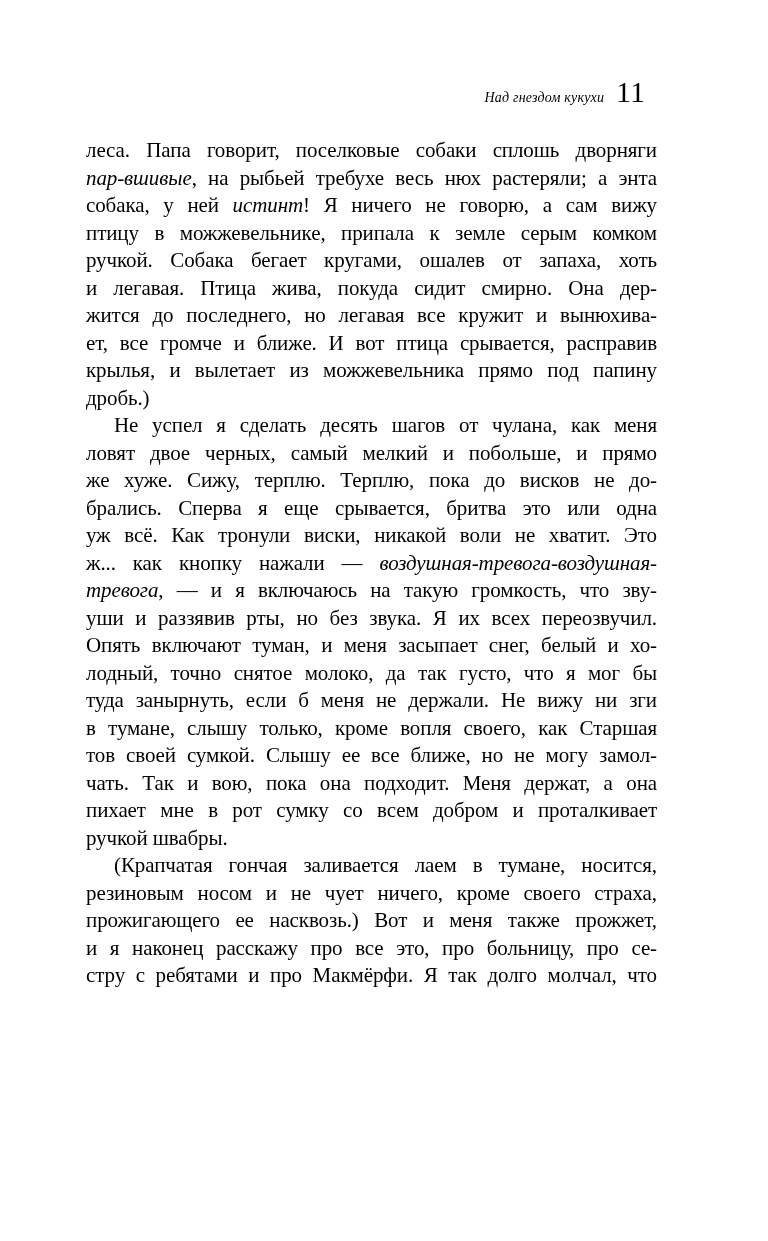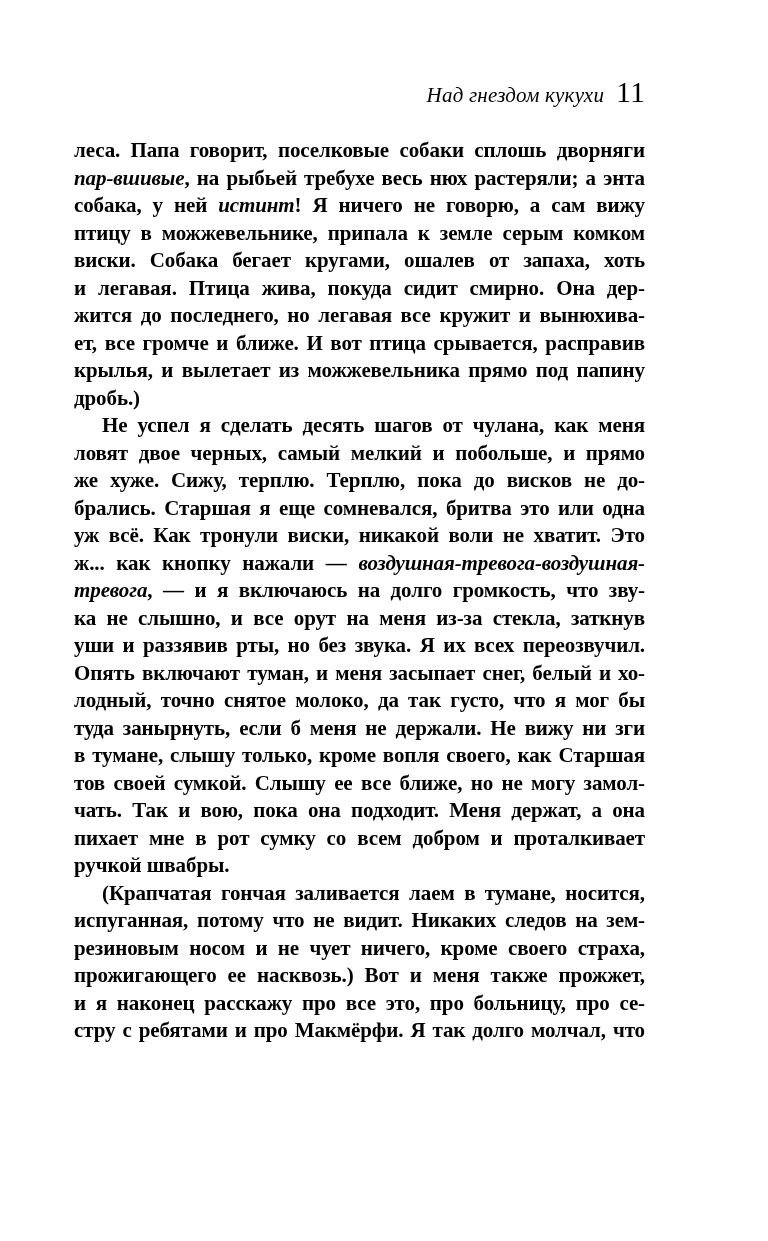--- a/index.html
+++ b/index.html
@@ -15,37 +15,36 @@
   .running-head {
     position: absolute;
     left: 74px;
     top: 75px;
     width: 571px;
     text-align: right;
     white-space: nowrap;
   }
   .running-title {
     font-style: italic;
-    font-size: 21px;
+    font-size: 14px;
     letter-spacing: 0.2px;
   }
   .page-number {
     font-style: normal;
     font-size: 30px;
     margin-left: 12px;
   }
   .body-text {
     position: absolute;
-    left: 74px;
+    left: 86px;
     top: 137px;
     width: 571px;
     font-size: 21px;
     line-height: 27.5px;
     letter-spacing: -0.1px;
-    font-weight: bold;
   }
   .paragraph { margin: 0; }
   .line {
     text-align: justify;
     text-align-last: justify;
     height: 27.5px;
     overflow: hidden;
   }
   .line.last {
     text-align-last: left;
@@ -61,48 +60,46 @@
 <div class="page">
   <div class="running-head">
     <span class="running-title">Над гнездом кукухи</span><span class="page-number">11</span>
   </div>
   <div class="body-text">
       <div class="paragraph">
         <div class="line"><span>леса. Папа говорит, поселковые собаки сплошь дворняги</span></div>
         <div class="line"><span class="em">пар-вшивые</span><span>, на рыбьей требухе весь нюх растеряли; а энта</span></div>
         <div class="line"><span>собака, у ней </span><span class="em">истинт</span><span>! Я ничего не говорю, а сам вижу</span></div>
         <div class="line"><span>птицу в можжевельнике, припала к земле серым комком</span></div>
-        <div class="line"><span>виски. Собака бегает кругами, ошалев от запаха, хоть</span></div>
+        <div class="line"><span>ручкой. Собака бегает кругами, ошалев от запаха, хоть</span></div>
         <div class="line"><span>и легавая. Птица жива, покуда сидит смирно. Она дер-</span></div>
         <div class="line"><span>жится до последнего, но легавая все кружит и вынюхива-</span></div>
         <div class="line"><span>ет, все громче и ближе. И вот птица срывается, расправив</span></div>
         <div class="line"><span>крылья, и вылетает из можжевельника прямо под папину</span></div>
         <div class="line last"><span>дробь.)</span></div>
       </div>
       <div class="paragraph">
         <div class="line indent"><span>Не успел я сделать десять шагов от чулана, как меня</span></div>
         <div class="line"><span>ловят двое черных, самый мелкий и побольше, и прямо</span></div>
         <div class="line"><span>же хуже. Сижу, терплю. Терплю, пока до висков не до-</span></div>
-        <div class="line"><span>брались. Старшая я еще сомневался, бритва это или одна</span></div>
+        <div class="line"><span>брались. Сперва я еще срывается, бритва это или одна</span></div>
         <div class="line"><span>уж всё. Как тронули виски, никакой воли не хватит. Это</span></div>
         <div class="line"><span>ж... как кнопку нажали — </span><span class="em">воздушная-тревога-воздушная-</span></div>
-        <div class="line"><span class="em">тревога</span><span>, — и я включаюсь на долго громкость, что зву-</span></div>
-        <div class="line"><span>ка не слышно, и все орут на меня из-за стекла, заткнув</span></div>
+        <div class="line"><span class="em">тревога</span><span>, — и я включаюсь на такую громкость, что зву-</span></div>
         <div class="line"><span>уши и раззявив рты, но без звука. Я их всех переозвучил.</span></div>
         <div class="line"><span>Опять включают туман, и меня засыпает снег, белый и хо-</span></div>
         <div class="line"><span>лодный, точно снятое молоко, да так густо, что я мог бы</span></div>
         <div class="line"><span>туда занырнуть, если б меня не держали. Не вижу ни зги</span></div>
         <div class="line"><span>в тумане, слышу только, кроме вопля своего, как Старшая</span></div>
         <div class="line"><span>тов своей сумкой. Слышу ее все ближе, но не могу замол-</span></div>
         <div class="line"><span>чать. Так и вою, пока она подходит. Меня держат, а она</span></div>
         <div class="line"><span>пихает мне в рот сумку со всем добром и проталкивает</span></div>
         <div class="line last"><span>ручкой швабры.</span></div>
       </div>
       <div class="paragraph">
         <div class="line indent"><span>(Крапчатая гончая заливается лаем в тумане, носится,</span></div>
-        <div class="line"><span>испуганная, потому что не видит. Никаких следов на зем-</span></div>
         <div class="line"><span>резиновым носом и не чует ничего, кроме своего страха,</span></div>
         <div class="line"><span>прожигающего ее насквозь.) Вот и меня также прожжет,</span></div>
         <div class="line"><span>и я наконец расскажу про все это, про больницу, про се-</span></div>
         <div class="line"><span>стру с ребятами и про Макмёрфи. Я так долго молчал, что</span></div>
       </div>
     </div>
 </div>
 
 </body></html>

